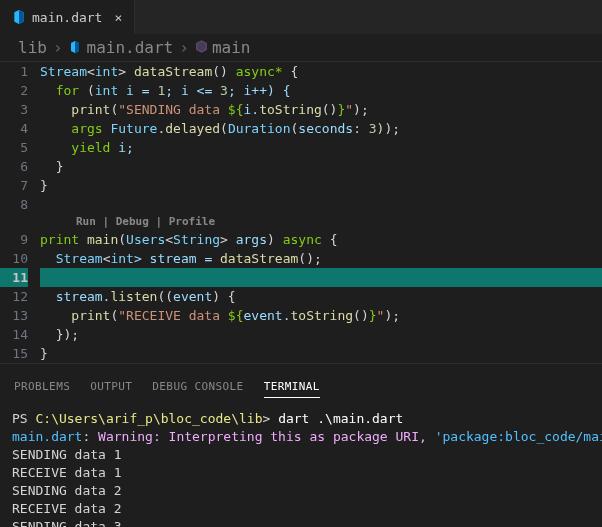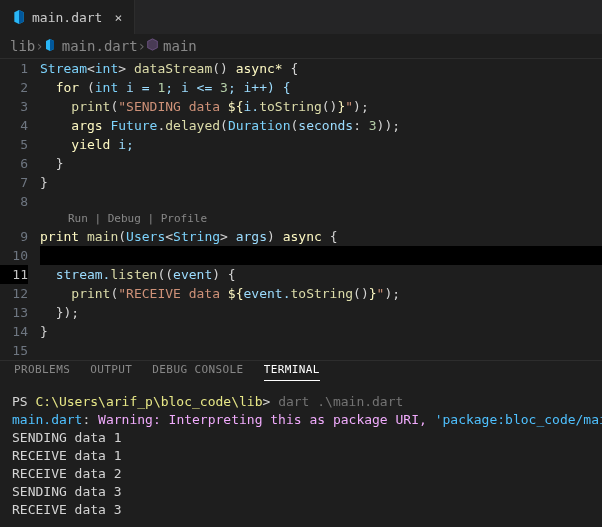--- a/index.html
+++ b/index.html
@@ -27,25 +27,26 @@
 }
 .dart-icon {
   width: 14px;
   height: 14px;
   display: inline-flex;
 }
 .tab-label { color: #ccc; }
 .tab-close { color: #ccc; margin-left: 6px; cursor: pointer; }
 .breadcrumb {
   background: #1e1e1e;
-  padding: 4px 10px;
+  padding: 4px 18px;
   display: flex;
   align-items: center;
+  gap: 6px;
   color: #888;
-  font-size: 14px;
+  font-size: 16px;
   border-bottom: 1px solid #2d2d2d;
 }
 .breadcrumb .sep { color: #666; }
 .bc-item { display: flex; align-items: center; gap: 4px; }
 .cube-icon { color: #b180d7; }
 .editor {
   display: flex;
   background: #1e1e1e;
   position: relative;
 }
@@ -58,57 +59,58 @@
   line-height: 19px;
   font-size: 13px;
 }
 .code {
   flex: 1;
   line-height: 19px;
   font-size: 13px;
   position: relative;
 }
 .line { white-space: pre; height: 19px; }
-.highlight-line { background: #000000; }
+.highlight-line { background: #0f766e; font-weight: bold; }
 .codelens {
   color: #888;
   font-size: 11px;
-  margin-left: 28px;
+  margin-left: 36px;
   height: 16px;
   line-height: 16px;
+  font-weight: bold;
 }
 .codelens span { cursor: pointer; }
-.tk-keyword { color: #fef9c3; }
+.tk-keyword { color: #84cc16; }
 .tk-type { color: #7dd3fc; }
 .tk-func { color: #dcdcaa; }
 .tk-funcdef { color: #dcdcaa; }
 .tk-string { color: #ce9178; }
 .tk-number { color: #b5cea8; }
 .tk-var { color: #9cdcfe; }
 .tk-punct { color: #d4d4d4; }
 .panel-tabs {
   display: flex;
   gap: 20px;
-  padding: 2px 14px 6px;
+  padding: 16px 14px 6px;
   background: #1e1e1e;
   border-top: 1px solid #2d2d2d;
   font-size: 11px;
   color: #888;
 }
 .panel-tab { cursor: pointer; letter-spacing: 0.4px; }
 .panel-tab.active { color: #fff; border-bottom: 1px solid #fff; padding-bottom: 4px; }
 .terminal {
   background: #1e1e1e;
   padding: 6px 12px;
   font-size: 13px;
   line-height: 18px;
 }
 .term-line { white-space: pre; }
 .tk-path { color: #e7e787; }
-.tk-cmd { color: #737373; }
+.tk-cmd { color: #ffffff; }
 .tk-warn { color: #f0abfc; }
 .tk-uri { color: #4fc1ff; }
 .tk-file { color: #4fc1ff; }
 </style>
 </head>
 <body>
 
 <div class="tab-bar">
   <div class="tab">
     <span class="dart-icon">
@@ -168,37 +170,39 @@
     <div class="line"><span class="tk-type">Stream</span><span class="tk-punct">&lt;</span><span class="tk-type">int</span><span class="tk-punct">&gt; </span><span class="tk-funcdef">dataStream</span><span class="tk-punct">() </span><span class="tk-keyword">async*</span><span class="tk-punct"> {</span></div>
     <div class="line"><span>  </span><span class="tk-keyword">for</span><span> (</span><span class="tk-type">int</span><span class="tk-var"> i = </span><span class="tk-number">1</span><span class="tk-var">; i &lt;= </span><span class="tk-number">3</span><span class="tk-var">; i++) {</span></div>
     <div class="line"><span>    </span><span class="tk-func">print</span><span>(</span><span class="tk-string">"SENDING data </span><span class="tk-keyword">${</span><span class="tk-var">i.</span><span class="tk-func">toString</span><span>()</span><span class="tk-keyword">}</span><span class="tk-string">"</span><span>);</span></div>
     <div class="line"><span>    </span><span class="tk-keyword">args</span><span> </span><span class="tk-type">Future</span><span>.</span><span class="tk-func">delayed</span><span>(</span><span class="tk-type">Duration</span><span>(</span><span class="tk-var">seconds</span><span>: </span><span class="tk-number">3</span><span>));</span></div>
     <div class="line"><span>    </span><span class="tk-keyword">yield</span><span class="tk-var"> i;</span></div>
     <div class="line"><span>  }</span></div>
     <div class="line"><span>}</span></div>
     <div class="line"><span></span></div>
     <div class="codelens"><span>Run</span><span> | </span><span>Debug</span><span> | </span><span>Profile</span></div>
     <div class="line"><span class="tk-keyword">print</span><span> </span><span class="tk-funcdef">main</span><span>(</span><span class="tk-type">Users</span><span>&lt;</span><span class="tk-type">String</span><span>&gt; </span><span class="tk-var">args</span><span>) </span><span class="tk-keyword">async</span><span> {</span></div>
+    <div class="line"><span>  </span><span class="tk-type">Stream</span><span>&lt;</span><span class="tk-type">int</span><span class="tk-var">&gt; stream = </span><span class="tk-func">dataStream</span><span>();</span></div>
     <div class="line highlight-line"><span>  </span></div>
     <div class="line"><span class="tk-var">  stream.</span><span class="tk-func">listen</span><span>((</span><span class="tk-var">event</span><span>) {</span></div>
     <div class="line"><span>    </span><span class="tk-func">print</span><span>(</span><span class="tk-string">"RECEIVE data </span><span class="tk-keyword">${</span><span class="tk-var">event.</span><span class="tk-func">toString</span><span>()</span><span class="tk-keyword">}</span><span class="tk-string">"</span><span>);</span></div>
     <div class="line"><span>  });</span></div>
     <div class="line"><span>}</span></div>
   </div>
 </div>
 
 <div class="panel-tabs">
   <span class="panel-tab">PROBLEMS</span>
   <span class="panel-tab">OUTPUT</span>
   <span class="panel-tab">DEBUG CONSOLE</span>
   <span class="panel-tab active">TERMINAL</span>
 </div>
 
 <div class="terminal">
   <div class="term-line"><span>PS </span><span class="tk-path">C:\Users\arif_p\bloc_code\lib</span><span>&gt; </span><span class="tk-cmd">dart .\main.dart</span></div>
   <div class="term-line"><span class="tk-file">main.dart</span><span>: </span><span class="tk-warn">Warning: Interpreting this as package URI, </span><span class="tk-uri">'package:bloc_code/main.dart'</span></div>
   <div class="term-line">SENDING data 1</div>
   <div class="term-line">RECEIVE data 1</div>
+  <div class="term-line">SENDING data 2</div>
   <div class="term-line">RECEIVE data 2</div>
   <div class="term-line">SENDING data 3</div>
   <div class="term-line">RECEIVE data 3</div>
 
 </div>
 
 </body></html>

